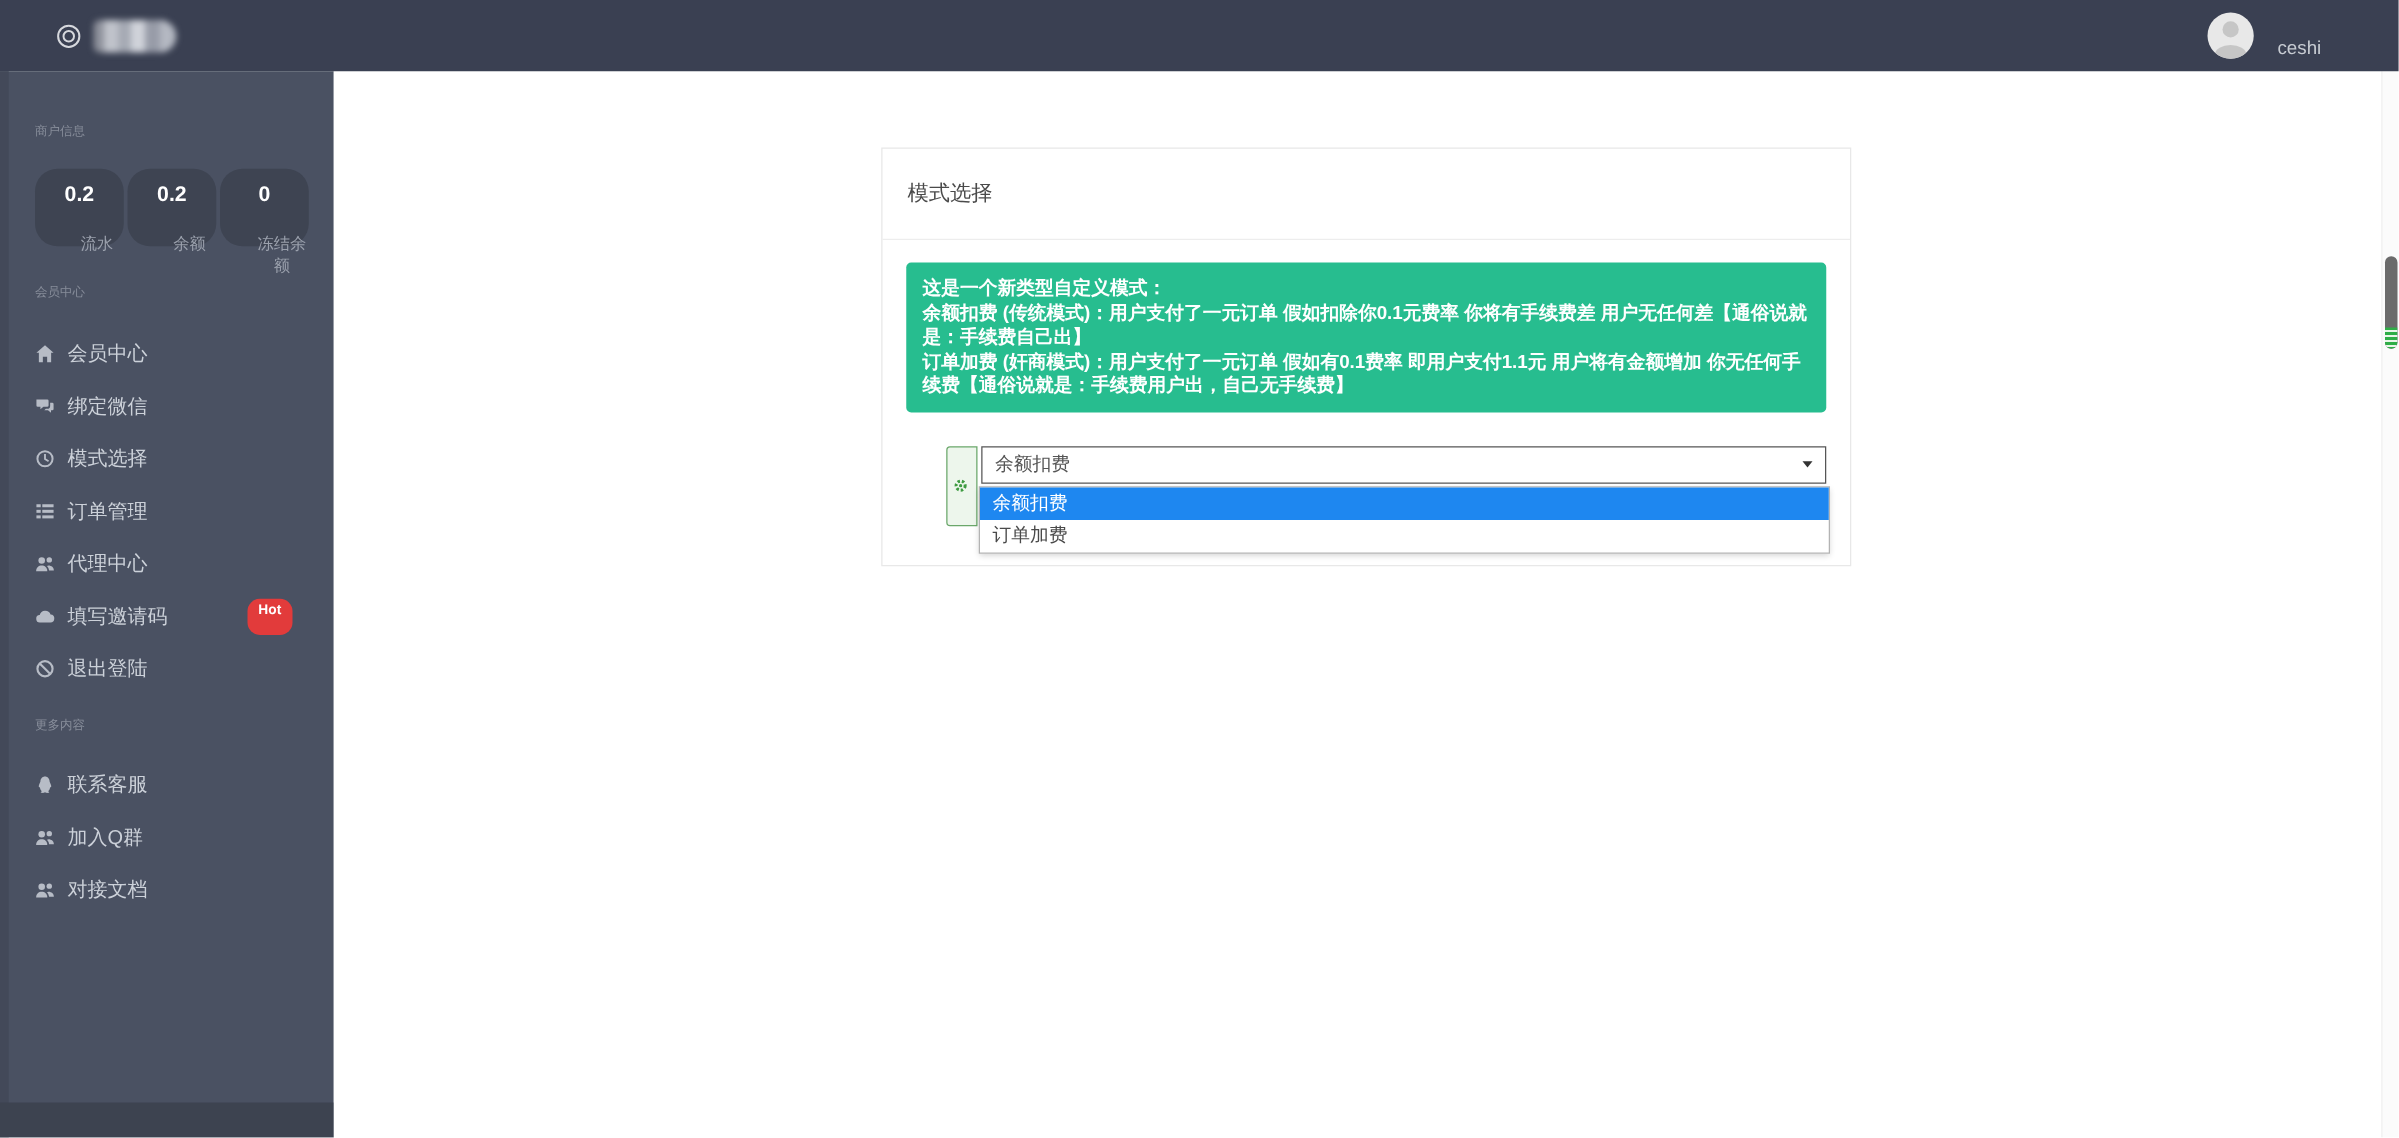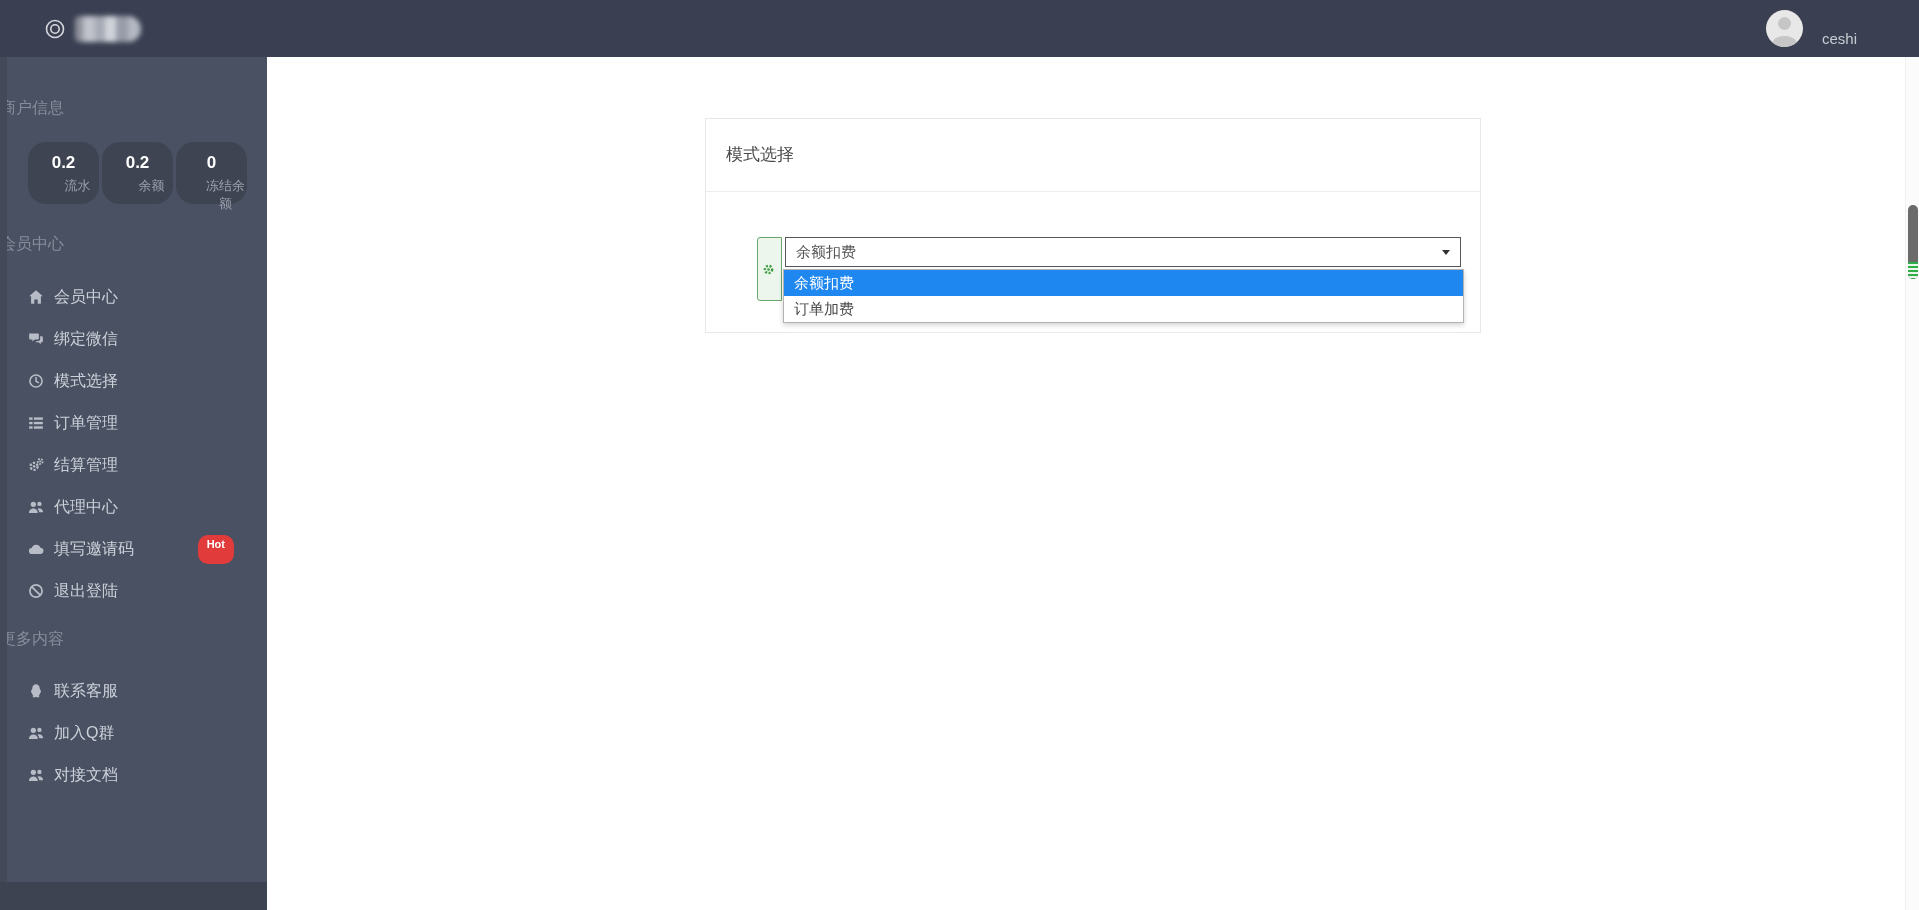--- a/index.html
+++ b/index.html
@@ -21,25 +21,25 @@
   .nav-right { margin-left:auto; margin-right:62px; display:flex; align-items:flex-end; }
   .avatar { width:37px; height:37px; border-radius:50%; background:#e8e8e8; position:relative; overflow:hidden; cursor:pointer; }
   .avatar::before { content:""; position:absolute; top:7px; left:12px; width:13px; height:13px; border-radius:50%; background:#c6c6c6; }
   .avatar::after { content:""; position:absolute; bottom:-4px; left:6px; width:25px; height:15px; border-radius:50% 50% 0 0; background:#c6c6c6; }
   .username { margin-left:19px; color:#c8ccd3; font-size:15px; cursor:pointer; }
 
   
   .sidebar { position:absolute; top:57px; left:0; bottom:0; width:267px;
     background:#4a5162; padding-top:41px; }
   .rail { position:absolute; left:0; top:0; bottom:0; width:7px; background:#434959; }
-  .side-label { font-size:16px; color:#878d9a; }
+  .side-label { margin-left:28px; font-size:10px; color:#878d9a; }
   .stats { display:flex; gap:3px; margin:23px 0 0 28px; }
   .stat { width:71px; height:62px; background:#3e4452; text-align:center; padding-top:11px;border-radius:18px; }
   .stat-v { font-size:17px; font-weight:bold; color:#fff; }
-  .stat-l { font-size:13px; color:#9ba1ad; margin-top:4px;padding-left:28px; }
+  .stat-l { font-size:13px; color:#9ba1ad; margin-top:20px;padding-left:28px; }
   .label-member { margin-top:30px; }
   .menu { list-style:none; margin:21px 0 0; padding:0; }
   .menu li { height:42px; display:flex; align-items:center; padding:0 28px; cursor:pointer;
     color:#ccd1d9; font-size:16px; position:relative; }
   .mi { width:16px; height:16px; margin-right:10px; color:#b7bcc6; flex:0 0 16px; }
   .mi svg { width:100%; height:100%; display:block; }
   .badge { position:absolute; right:33px; background:#e23b3b; color:#fff; font-size:11px;
     font-weight:bold; height:29px; line-height:19px; padding:0 9px; border-radius:10px; }
   .label-more { margin-top:17px; }
   .menu2 { margin-top:20px; }
@@ -164,32 +164,20 @@
             <rect x="1" y="6" width="3" height="2.1"></rect>
             <rect x="5.1" y="6" width="7.9" height="2.1"></rect>
             <rect x="1" y="9.9" width="3" height="2.1"></rect>
             <rect x="5.1" y="9.9" width="7.9" height="2.1"></rect>
           </svg>
         </span>
         <span class="ml">订单管理</span>
 
       </li>
 
-      <li>
-        <span class="mi">
-          <svg viewBox="0 0 14 14" fill="currentColor">
-            <circle cx="5.3" cy="8.2" r="3.1" fill="none" stroke="currentColor" stroke-width="2" stroke-dasharray="2 1.3"></circle>
-            <circle cx="5.3" cy="8.2" r="1.1"></circle>
-            <circle cx="10.7" cy="3.9" r="2.1" fill="none" stroke="currentColor" stroke-width="1.7" stroke-dasharray="1.4 1"></circle>
-            <circle cx="10.7" cy="3.9" r=".8"></circle>
-          </svg>
-        </span>
-        <span class="ml">结算管理</span>
-
-      </li>
 
       <li>
         <span class="mi">
           <svg viewBox="0 0 14 14" fill="currentColor">
             <circle cx="4.7" cy="4.7" r="2.3"></circle>
             <path d="M.8 12.3c0-2.7 1.8-4 3.9-4s3.9 1.3 3.9 4Z"></path>
             <circle cx="10" cy="4.3" r="1.9"></circle>
             <path d="M9.5 8.2c2 .1 3.7 1.2 3.7 3.5h-3.3a5.6 5.6 0 0 0-1.5-3.1Z"></path>
           </svg>
         </span>
@@ -262,20 +250,29 @@
   <div class="side-footer"></div>
 </aside>
 
 <main class="content">
   <section class="card">
     <header class="card-header">
       <h2 class="card-title">模式选择</h2>
     </header>
     <div class="card-body">
 
+      <div class="alert">
+
+          <div class="alert-line">这是一个新类型自定义模式：</div>
+
+          <div class="alert-line">余额扣费 (传统模式)：用户支付了一元订单 假如扣除你0.1元费率 你将有手续费差 用户无任何差【通俗说就是：手续费自己出】</div>
+
+          <div class="alert-line">订单加费 (奸商模式)：用户支付了一元订单 假如有0.1费率 即用户支付1.1元 用户将有金额增加 你无任何手续费【通俗说就是：手续费用户出，自己无手续费】</div>
+
+      </div>
 
       <div class="form-row">
         <span class="prepend">
           <span class="mi" style="width:13px;height:13px;margin:0;color:inherit;">
               <svg viewBox="0 0 14 14" fill="currentColor">
                 <circle cx="7" cy="7" r="3.9" fill="none" stroke="currentColor" stroke-width="2.6" stroke-dasharray="2.1 1.7"></circle>
                 <circle cx="7" cy="7" r="1.4"></circle>
               </svg>
             </span>
         </span>

